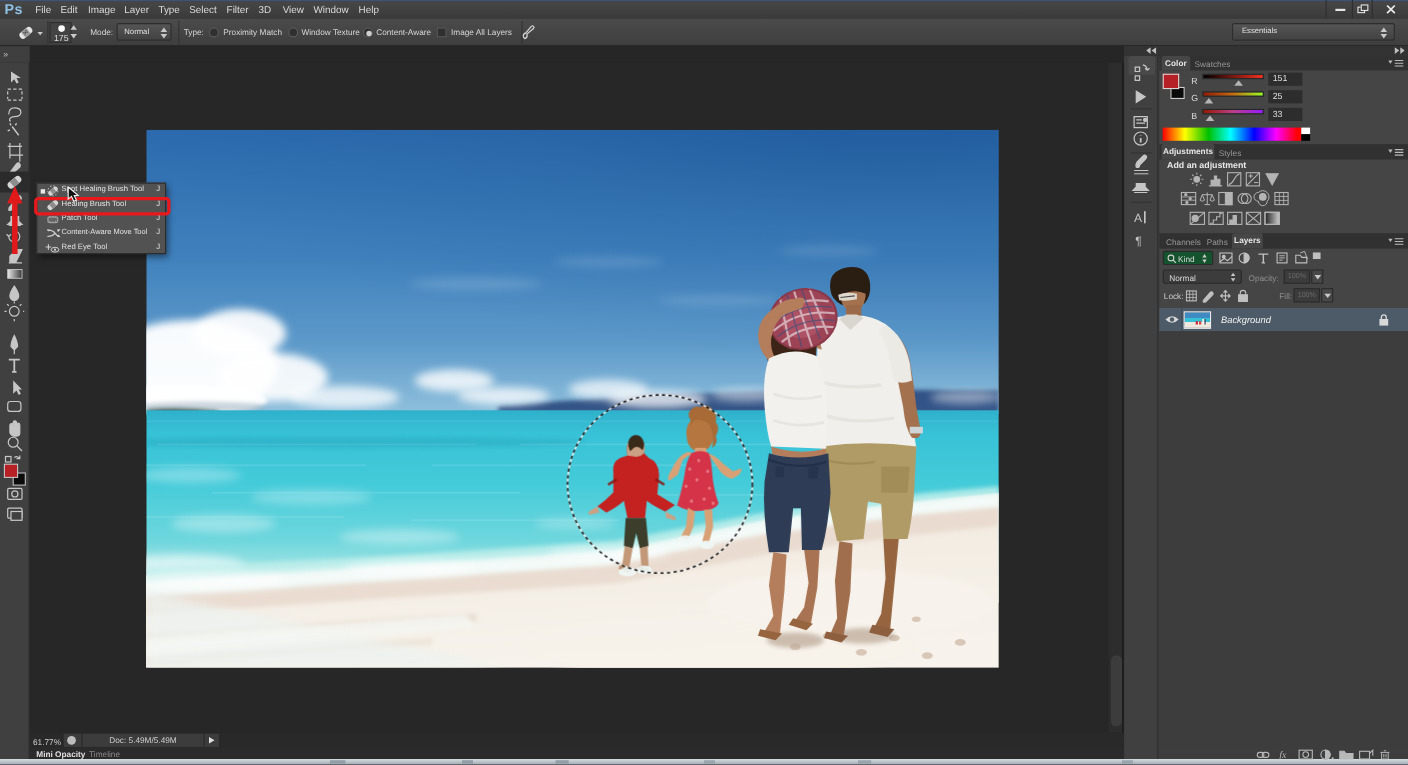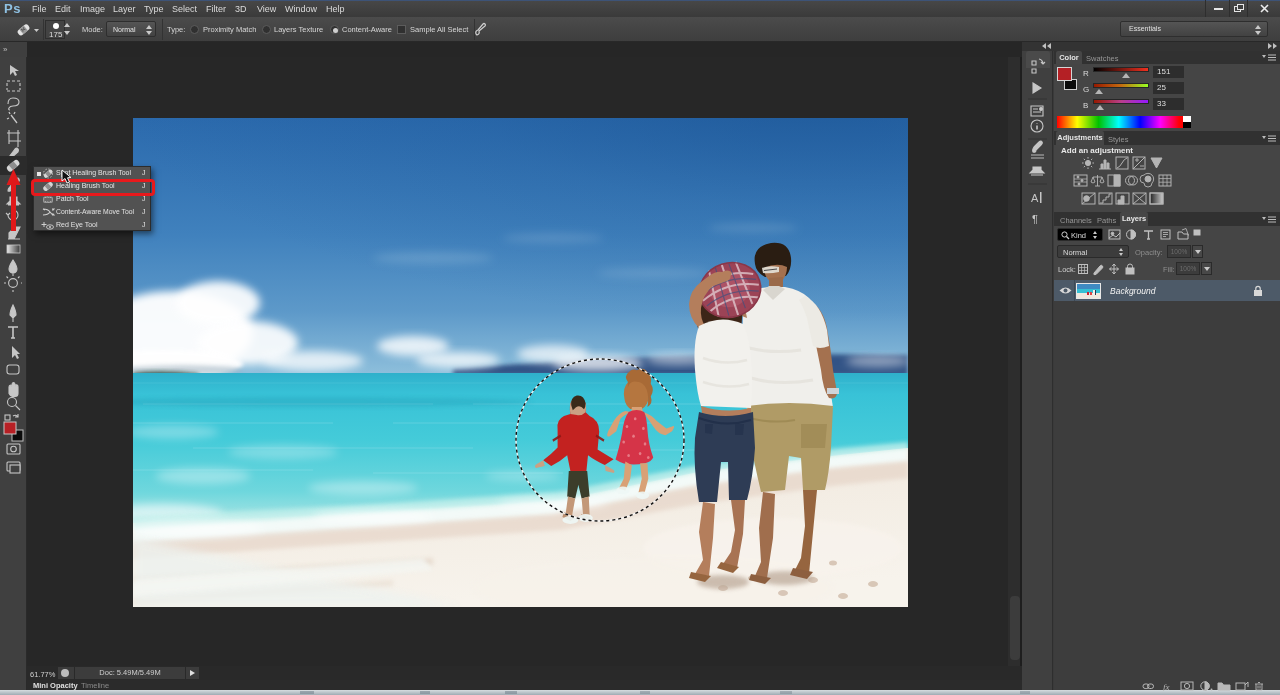--- a/index.html
+++ b/index.html
@@ -66,26 +66,26 @@
 <div class="abs" style="left:106px;top:21px;width:50px;height:16px;background:linear-gradient(#555,#424242);border:1px solid #2e2e2e;border-radius:2px">
  <span class="txt" style="left:6px;top:4px;font-size:7px;color:#e2e2e2">Normal</span>
  <div class="tu" style="left:39px;top:3px"></div>
  <div class="td" style="left:39px;top:9px"></div>
 </div>
 <div class="abs" style="left:162px;top:19px;width:1px;height:21px;background:#333"></div>
 <span class="txt" style="left:167px;top:25px;font-size:7.5px;color:#d6d6d6">Type:</span>
 <div class="abs" style="left:190px;top:25px;width:9px;height:9px;border-radius:50%;background:#303030;border:1px solid #5c5c5c"></div>
 <span class="txt" style="left:203px;top:25px;font-size:7.5px;color:#d6d6d6">Proximity Match</span>
 <div class="abs" style="left:262px;top:25px;width:9px;height:9px;border-radius:50%;background:#303030;border:1px solid #5c5c5c"></div>
-<span class="txt" style="left:274px;top:25px;font-size:7.5px;color:#d6d6d6">Layers Texture</span>
+<span class="txt" style="left:274px;top:25px;font-size:7.5px;color:#d6d6d6">Window Texture</span>
 <div class="abs" style="left:330px;top:25px;width:9px;height:9px;border-radius:50%;background:#303030;border:1px solid #5c5c5c"></div>
 <div class="abs" style="left:333px;top:28px;width:5px;height:5px;border-radius:50%;background:#cfcfcf"></div>
 <span class="txt" style="left:342px;top:25px;font-size:7.5px;color:#d6d6d6">Content-Aware</span>
 <div class="abs" style="left:397px;top:25px;width:9px;height:9px;background:#303030;border:1px solid #5c5c5c"></div>
-<span class="txt" style="left:410px;top:25px;font-size:7.5px;color:#d6d6d6">Sample All Select</span>
+<span class="txt" style="left:410px;top:25px;font-size:7.5px;color:#d6d6d6">Image All Layers</span>
 <div class="abs" style="left:474px;top:19px;width:1px;height:21px;background:#333"></div>
 <svg class="abs" style="left:473px;top:22px" width="15" height="15" viewBox="0 0 15 15">
 <path d="M3 12 Q2 9 5 8 L10 2 Q11 1 12 2 Q13 3 12 4 L6 9 Q7 12 4 13 Z" fill="none" stroke="#cfcfcf" stroke-width="1.2"></path>
 </svg>
 <div class="abs" style="left:1120px;top:21px;width:148px;height:16px;background:linear-gradient(#555,#424242);border:1px solid #2e2e2e;border-radius:2px">
  <span class="txt" style="left:8px;top:3px;font-size:7px;color:#e2e2e2">Essentials</span>
  <div class="tu" style="left:134px;top:3px"></div>
  <div class="td" style="left:134px;top:9px"></div>
 </div>
 
@@ -627,21 +627,21 @@
 
 <div class="abs" style="left:1054px;top:212px;width:226px;height:14px;background:#313131"></div>
 <span class="txt" style="left:1060px;top:216px;font-size:7.5px;color:#979797">Channels</span>
 <span class="txt" style="left:1097px;top:216px;font-size:7.5px;color:#979797">Paths</span>
 <div class="abs" style="left:1120px;top:212px;width:28px;height:14px;background:#464646;border-radius:2px 2px 0 0;color:#e6e6e6;font-size:7.5px;font-weight:bold;text-align:center;line-height:14px">Layers</div>
 <svg class="abs" style="left:1262px;top:216px" width="14" height="7" viewBox="0 0 14 7">
       <path d="M0 1 L4 1 L2 4 Z" fill="#bbb"></path>
       <path d="M6 1 h8 M6 3.5 h8 M6 6 h8" stroke="#bbb" stroke-width="1"></path>
     </svg>
 
-<div class="abs" style="left:1057px;top:228px;width:46px;height:13px;background:#000000;border:1px solid #2a2a2a;border-radius:2px">
+<div class="abs" style="left:1057px;top:228px;width:46px;height:13px;background:#14532d;border:1px solid #2a2a2a;border-radius:2px">
  <svg class="abs" style="left:3px;top:2px" width="9" height="9" viewBox="0 0 9 9">
         <circle cx="3.5" cy="3.5" r="2.6" fill="none" stroke="#cfcfcf" stroke-width="1"></circle>
         <path d="M5.5 5.5 L8 8" stroke="#cfcfcf" stroke-width="1.2"></path>
       </svg>
  <span class="txt" style="left:13px;top:2px;font-size:7.5px;color:#dadada">Kind</span>
  <div class="tu" style="left:35px;top:2px;border-left-width:2.5px;border-right-width:2.5px;border-bottom-width:3px"></div>
  <div class="td" style="left:35px;top:7px;border-left-width:2.5px;border-right-width:2.5px;border-top-width:3px"></div>
 </div>
 <svg class="abs" style="left:1108px;top:228px" width="95" height="13" viewBox="0 0 95 13">
 <g stroke="#c0c0c0" fill="none" stroke-width="1">

